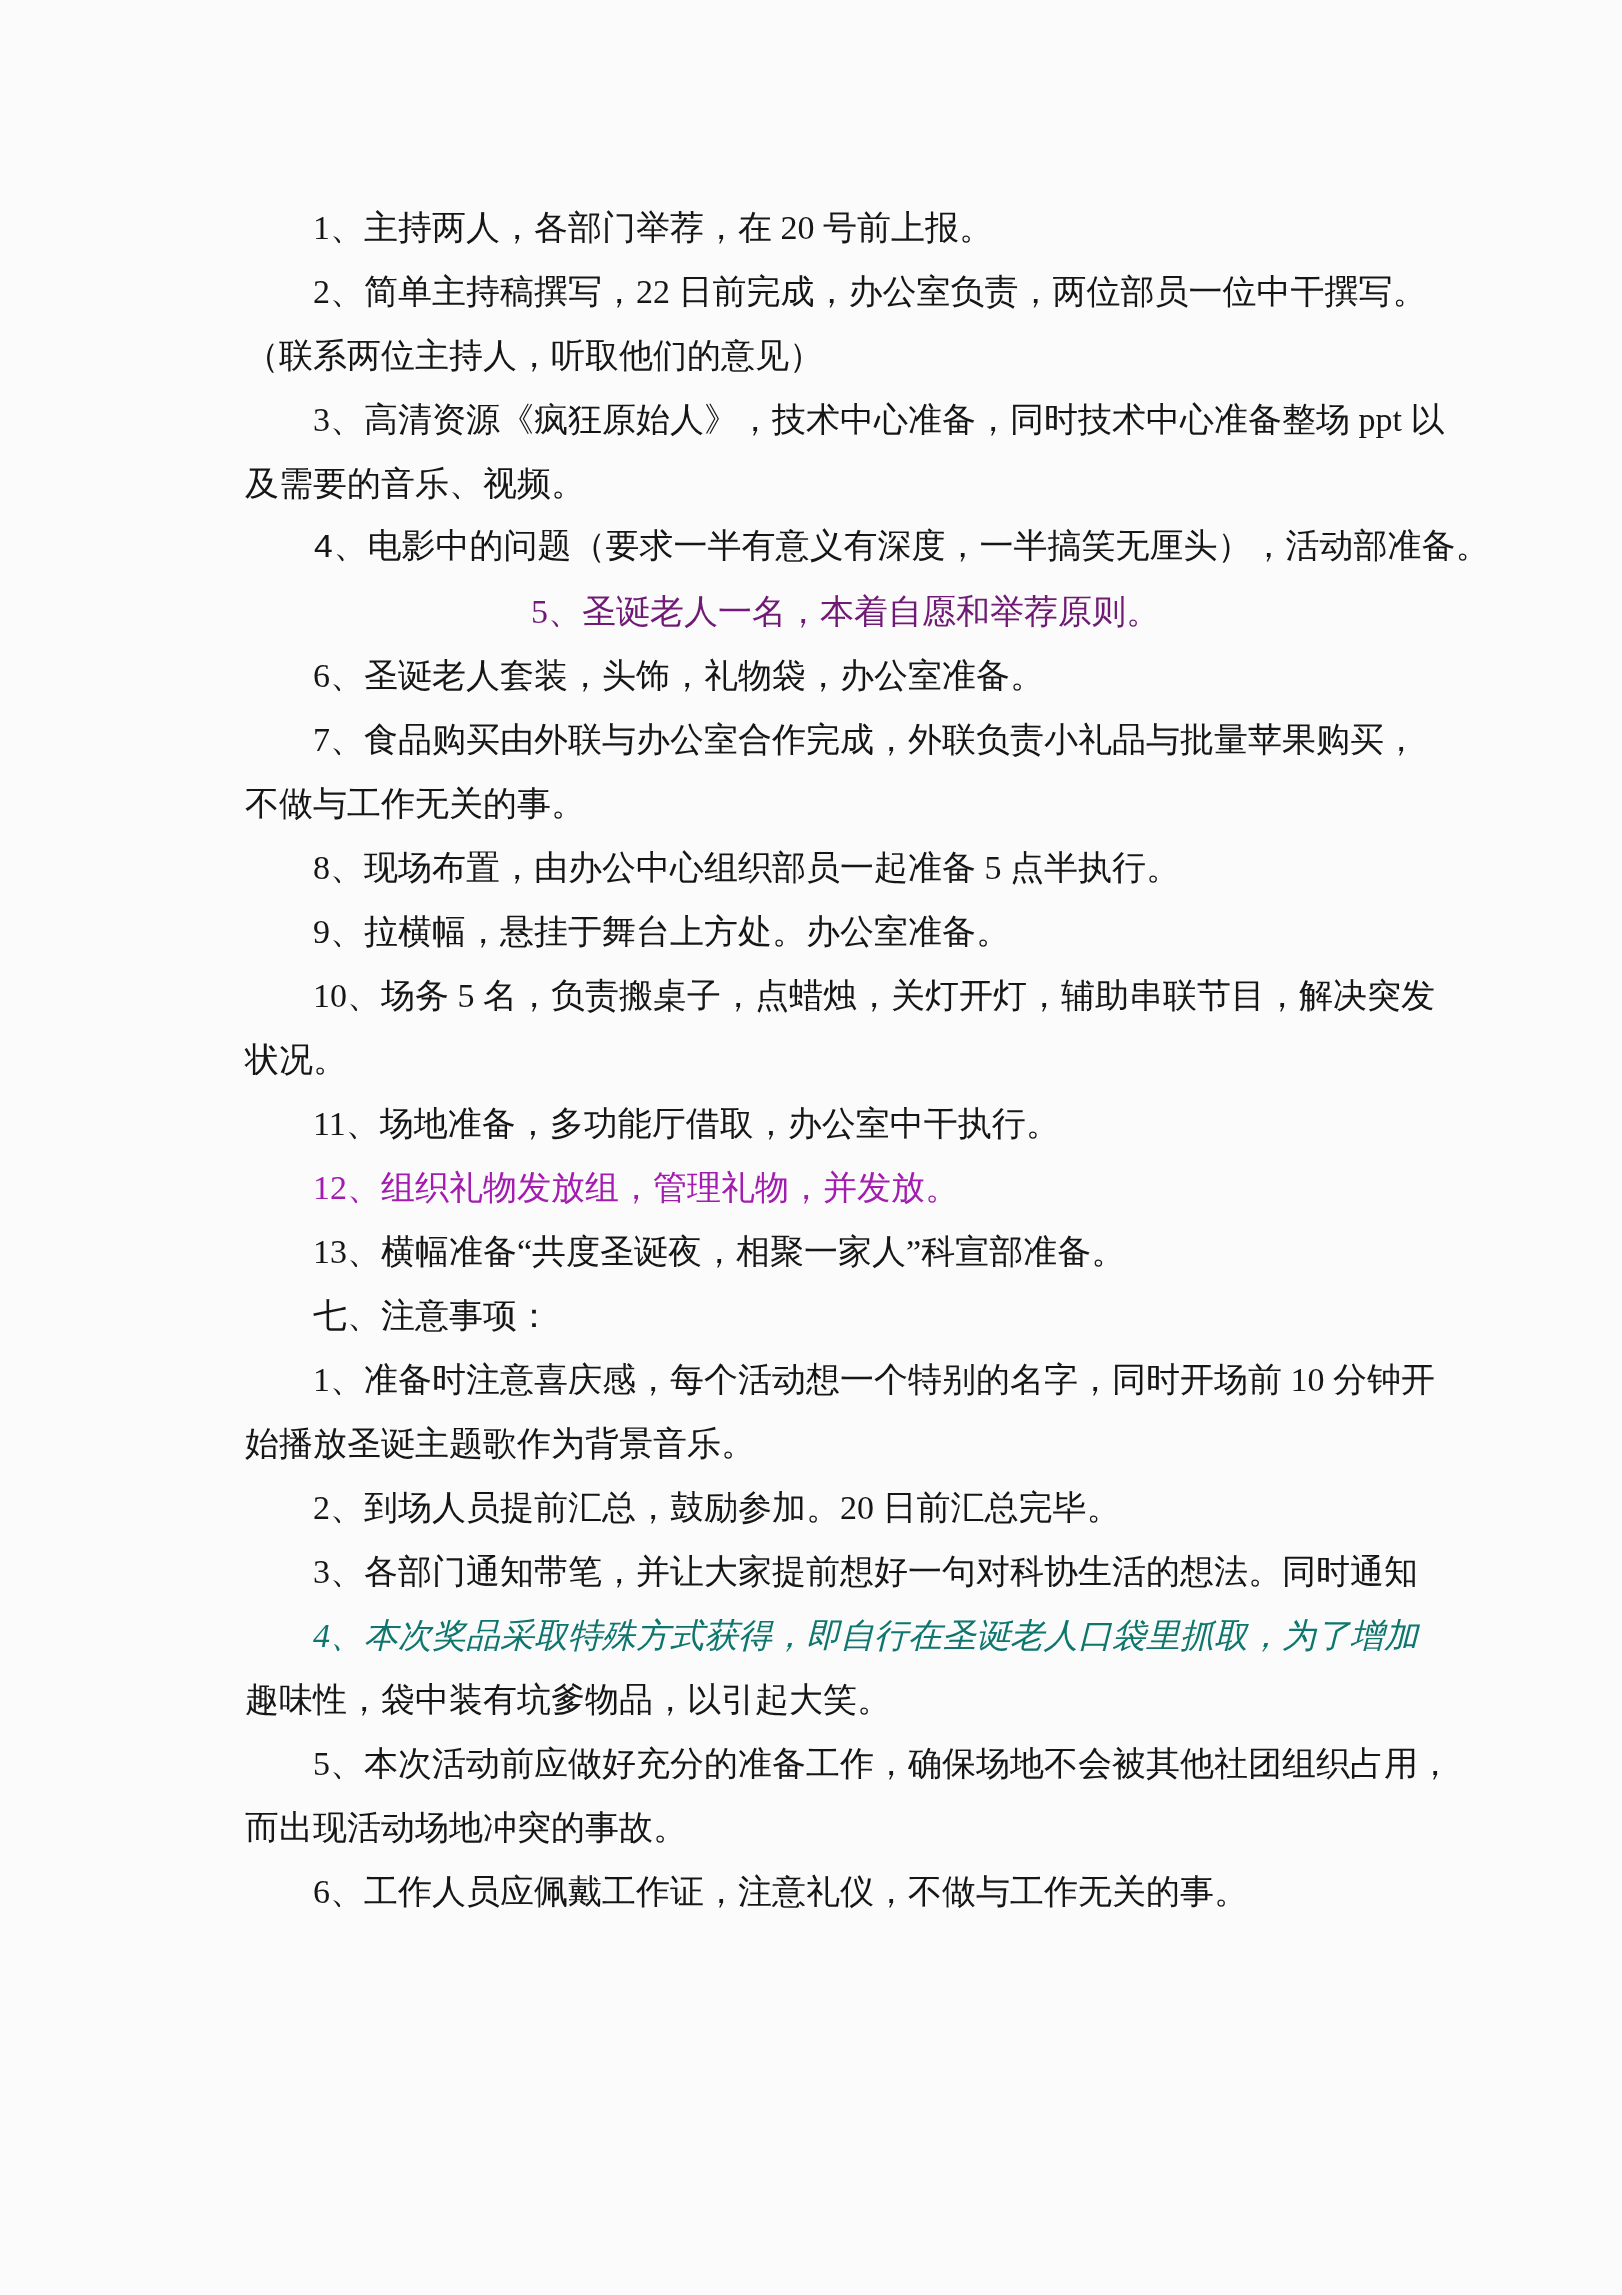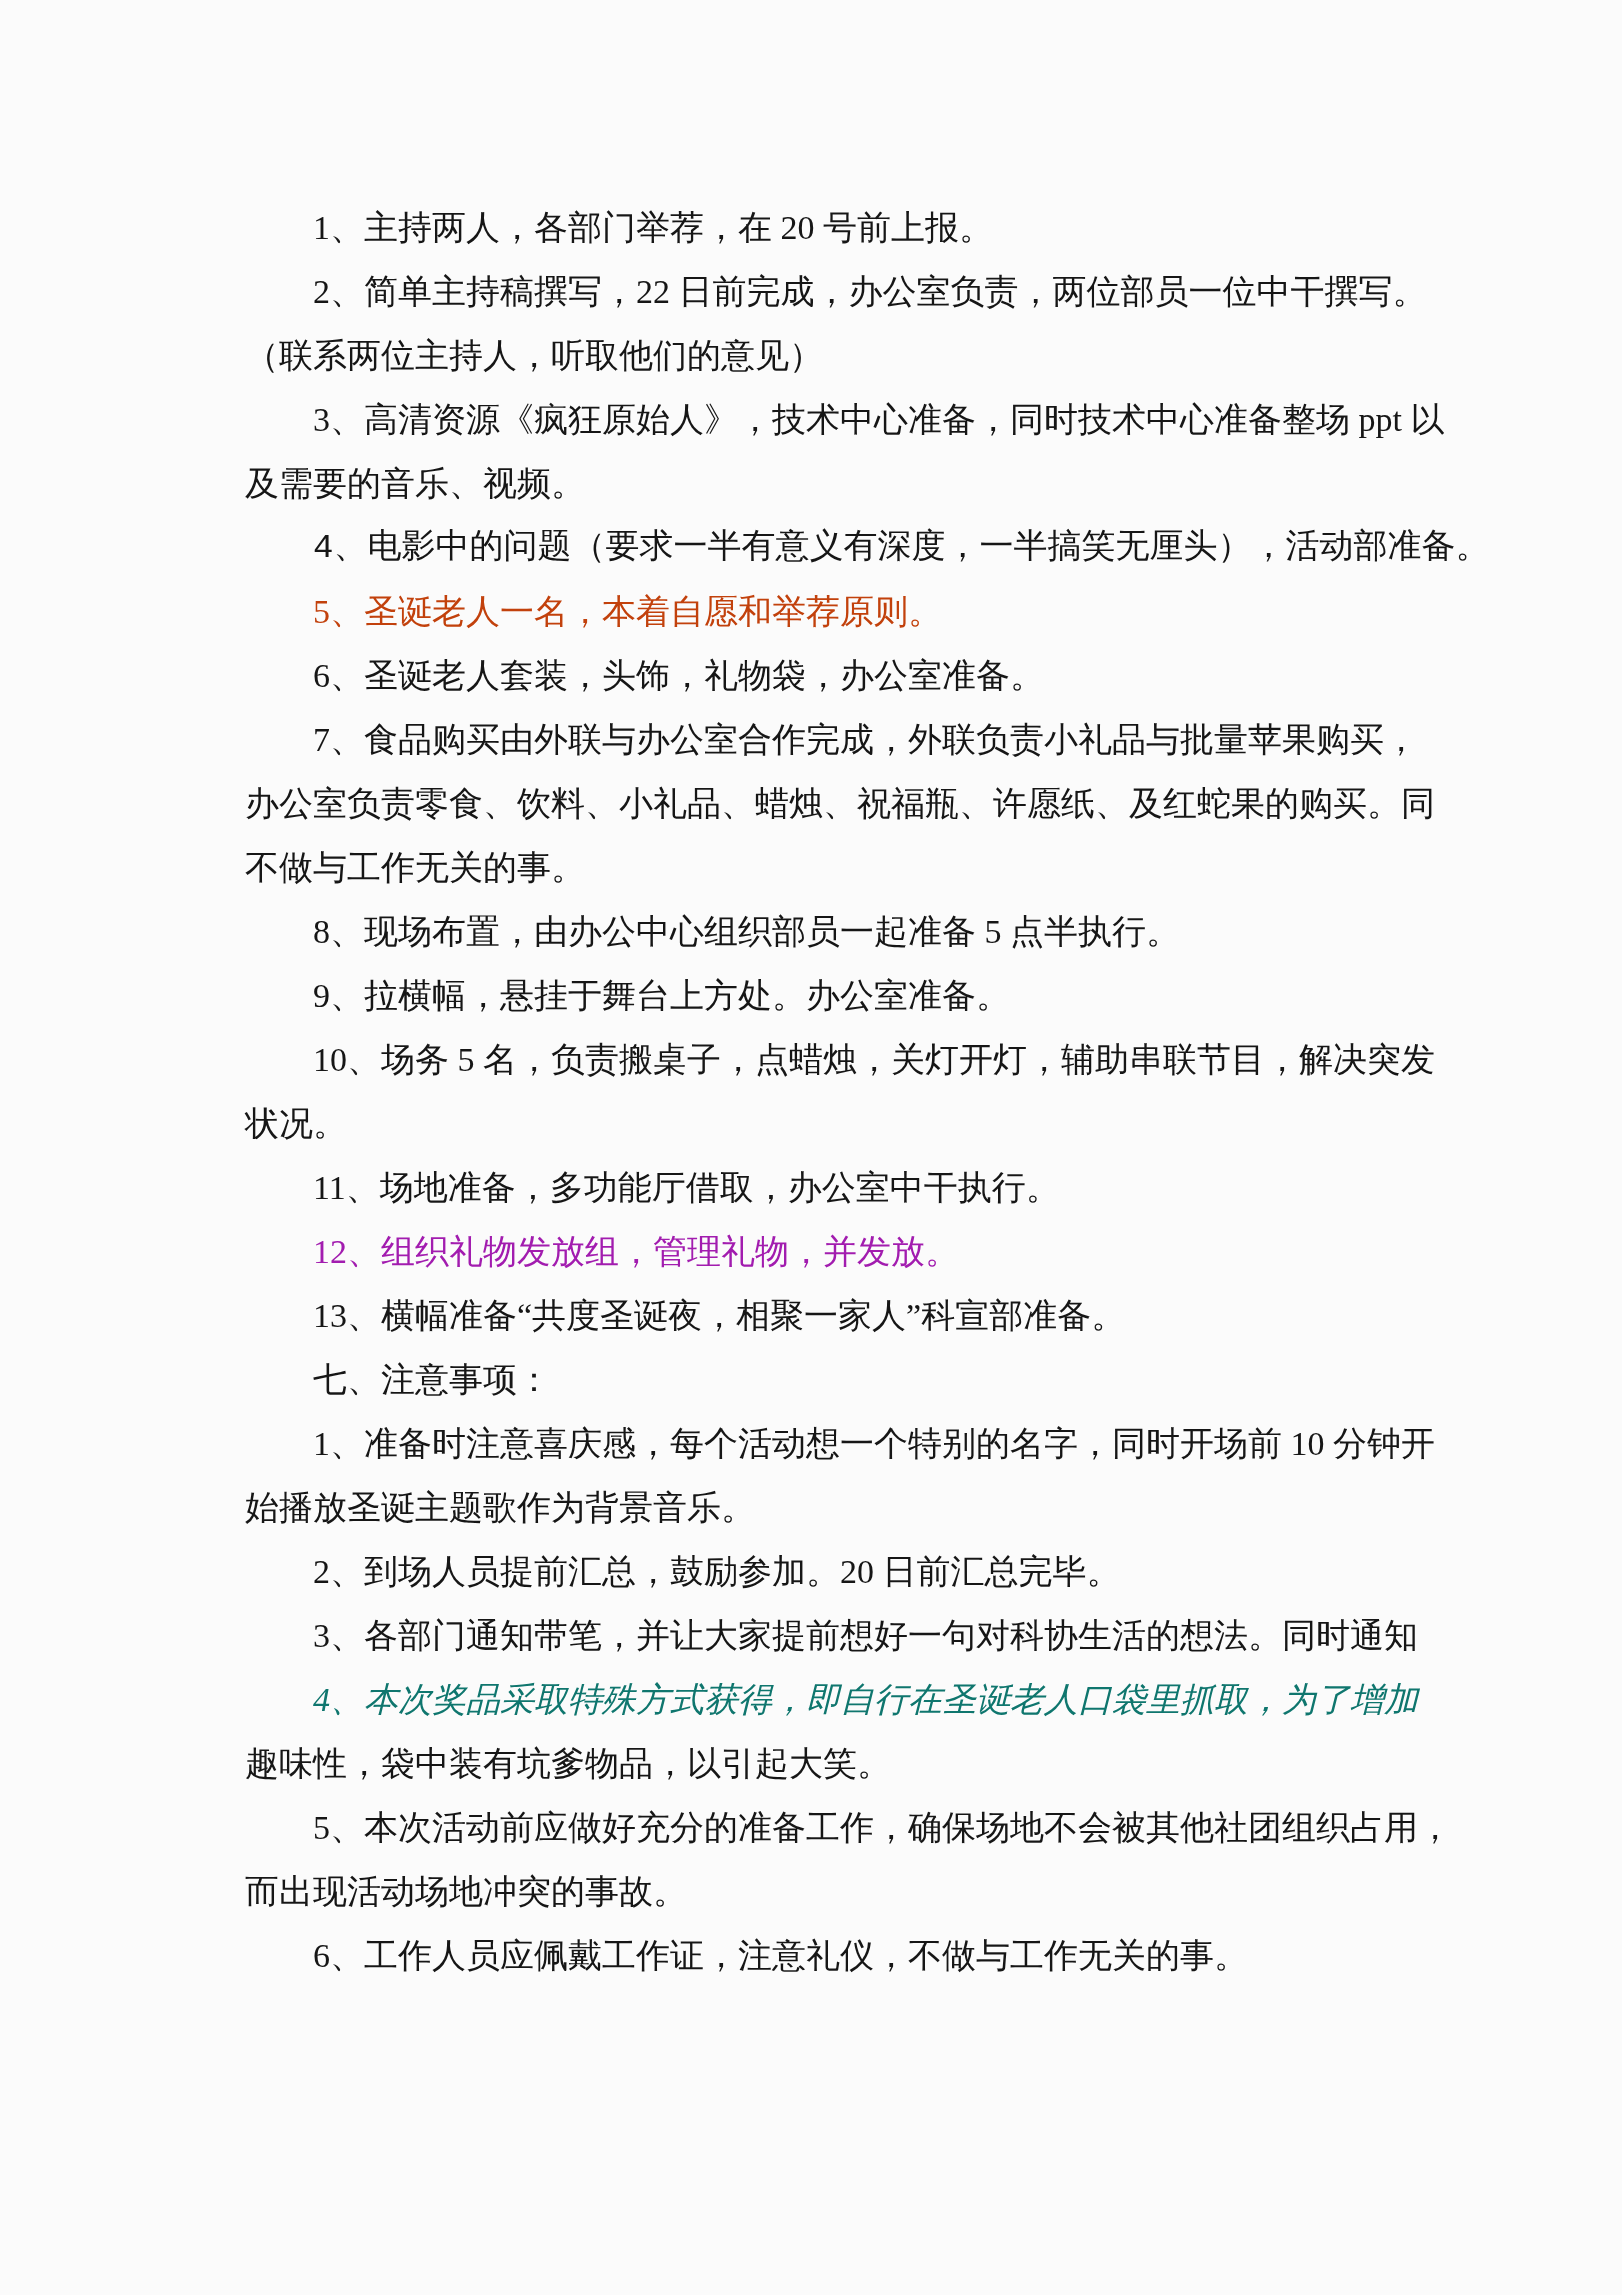--- a/index.html
+++ b/index.html
@@ -44,24 +44,23 @@
 <body style="background: rgb(251, 251, 251);">
 
 <div class="page" style="background: rgb(251, 251, 251);">
   <div class="content">
       <div class="doc-line indent" style="color: rgb(22, 22, 22);">1、主持两人，各部门举荐，在 20 号前上报。</div>
       <div class="doc-line indent" style="color: rgb(22, 22, 22);">2、简单主持稿撰写，22 日前完成，办公室负责，两位部员一位中干撰写。</div>
       <div class="doc-line" style="color: rgb(22, 22, 22);">（联系两位主持人，听取他们的意见）</div>
       <div class="doc-line indent" style="color: rgb(22, 22, 22);">3、高清资源《疯狂原始人》，技术中心准备，同时技术中心准备整场 ppt 以</div>
       <div class="doc-line" style="color: rgb(22, 22, 22);">及需要的音乐、视频。</div>
       <div class="doc-line indent" style="color: rgb(22, 22, 22); font-family: Liberation Mono, monospace;">4、电影中的问题（要求一半有意义有深度，一半搞笑无厘头），活动部准备。</div>
-      <div class="doc-line indent" style="color: #c2410c;">5、圣诞老人一名，本着自愿和举荐原则。</div>
+      <div class="doc-line indent" style="color: #701a75; text-align: center;">5、圣诞老人一名，本着自愿和举荐原则。</div>
       <div class="doc-line indent" style="color: rgb(22, 22, 22);">6、圣诞老人套装，头饰，礼物袋，办公室准备。</div>
       <div class="doc-line indent" style="color: rgb(22, 22, 22);">7、食品购买由外联与办公室合作完成，外联负责小礼品与批量苹果购买，</div>
-      <div class="doc-line" style="color: rgb(22, 22, 22);">办公室负责零食、饮料、小礼品、蜡烛、祝福瓶、许愿纸、及红蛇果的购买。同</div>
       <div class="doc-line" style="color: rgb(22, 22, 22);">不做与工作无关的事。</div>
       <div class="doc-line indent" style="color: rgb(22, 22, 22);">8、现场布置，由办公中心组织部员一起准备 5 点半执行。</div>
       <div class="doc-line indent" style="color: rgb(22, 22, 22);">9、拉横幅，悬挂于舞台上方处。办公室准备。</div>
       <div class="doc-line indent" style="color: rgb(22, 22, 22);">10、场务 5 名，负责搬桌子，点蜡烛，关灯开灯，辅助串联节目，解决突发</div>
       <div class="doc-line" style="color: rgb(22, 22, 22);">状况。</div>
       <div class="doc-line indent" style="color: rgb(22, 22, 22);">11、场地准备，多功能厅借取，办公室中干执行。</div>
       <div class="doc-line indent" style="color: #a21caf;">12、组织礼物发放组，管理礼物，并发放。</div>
       <div class="doc-line indent" style="color: rgb(22, 22, 22);">13、横幅准备“共度圣诞夜，相聚一家人”科宣部准备。</div>
       <div class="doc-line indent" style="color: rgb(22, 22, 22);">七、注意事项：</div>
       <div class="doc-line indent" style="color: rgb(22, 22, 22);">1、准备时注意喜庆感，每个活动想一个特别的名字，同时开场前 10 分钟开</div>

